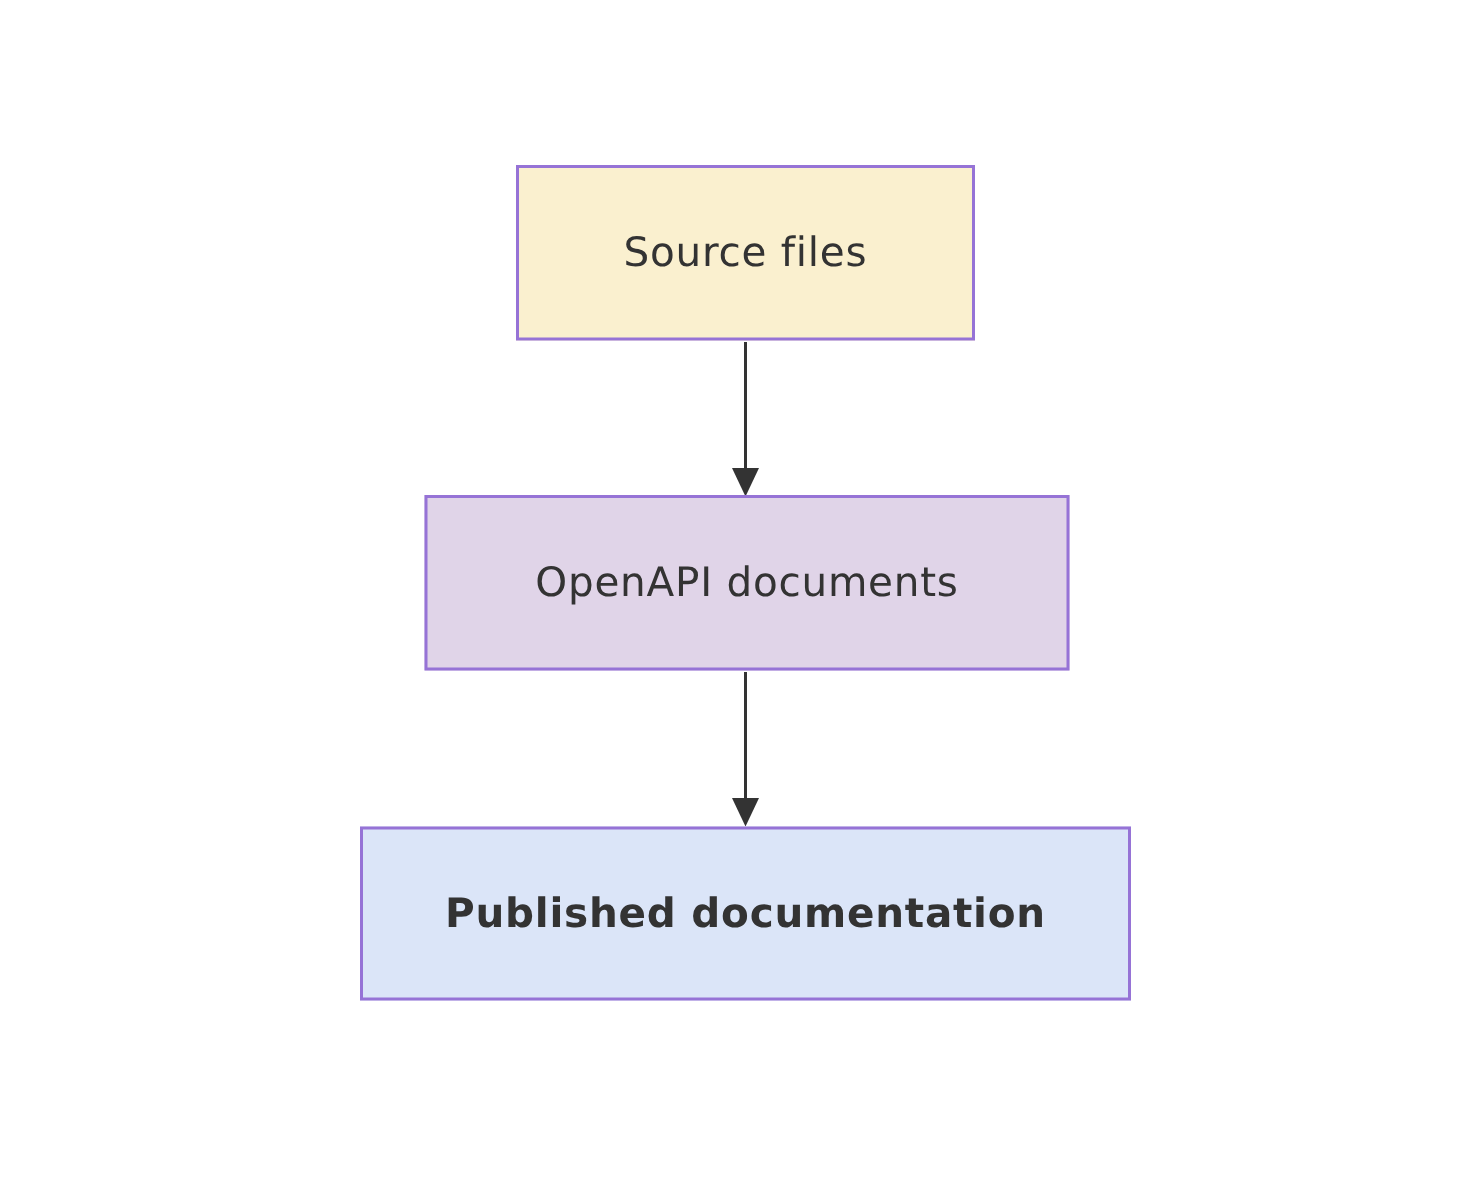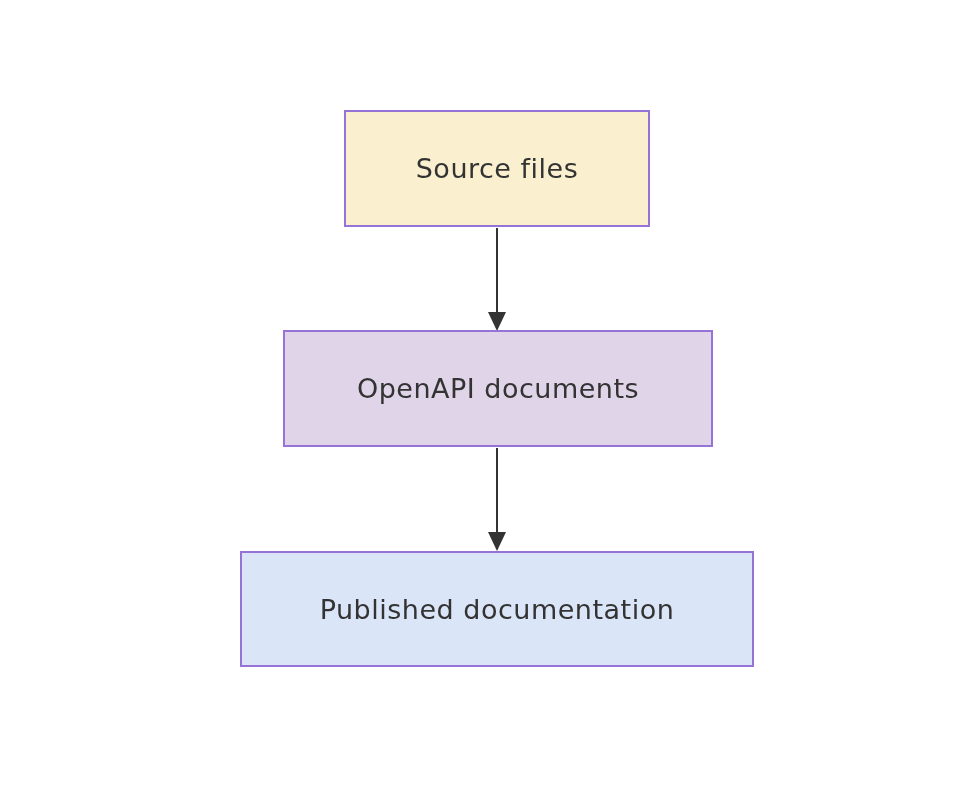--- a/index.html
+++ b/index.html
@@ -22,21 +22,21 @@
     display: flex;
     align-items: center;
     justify-content: center;
     font-size: 27px;
     color: #333333;
     letter-spacing: 0.5px;
     white-space: nowrap;
   }
   .node-source    { left: 344px; top: 110px; width: 306px; height: 117px; }
   .node-openapi   { left: 283px; top: 330px; width: 430px; height: 117px; }
-  .node-published { left: 240px; top: 551px; width: 514px; height: 116px; }
+  .node-published { left: 240px; top: 551px; width: 514px; height: 116px; font-weight: bold; }
   .edges-layer {
     position: absolute;
     left: 0;
     top: 0;
     width: 980px;
     height: 794px;
     pointer-events: none;
   }
 </style>
 </head>

